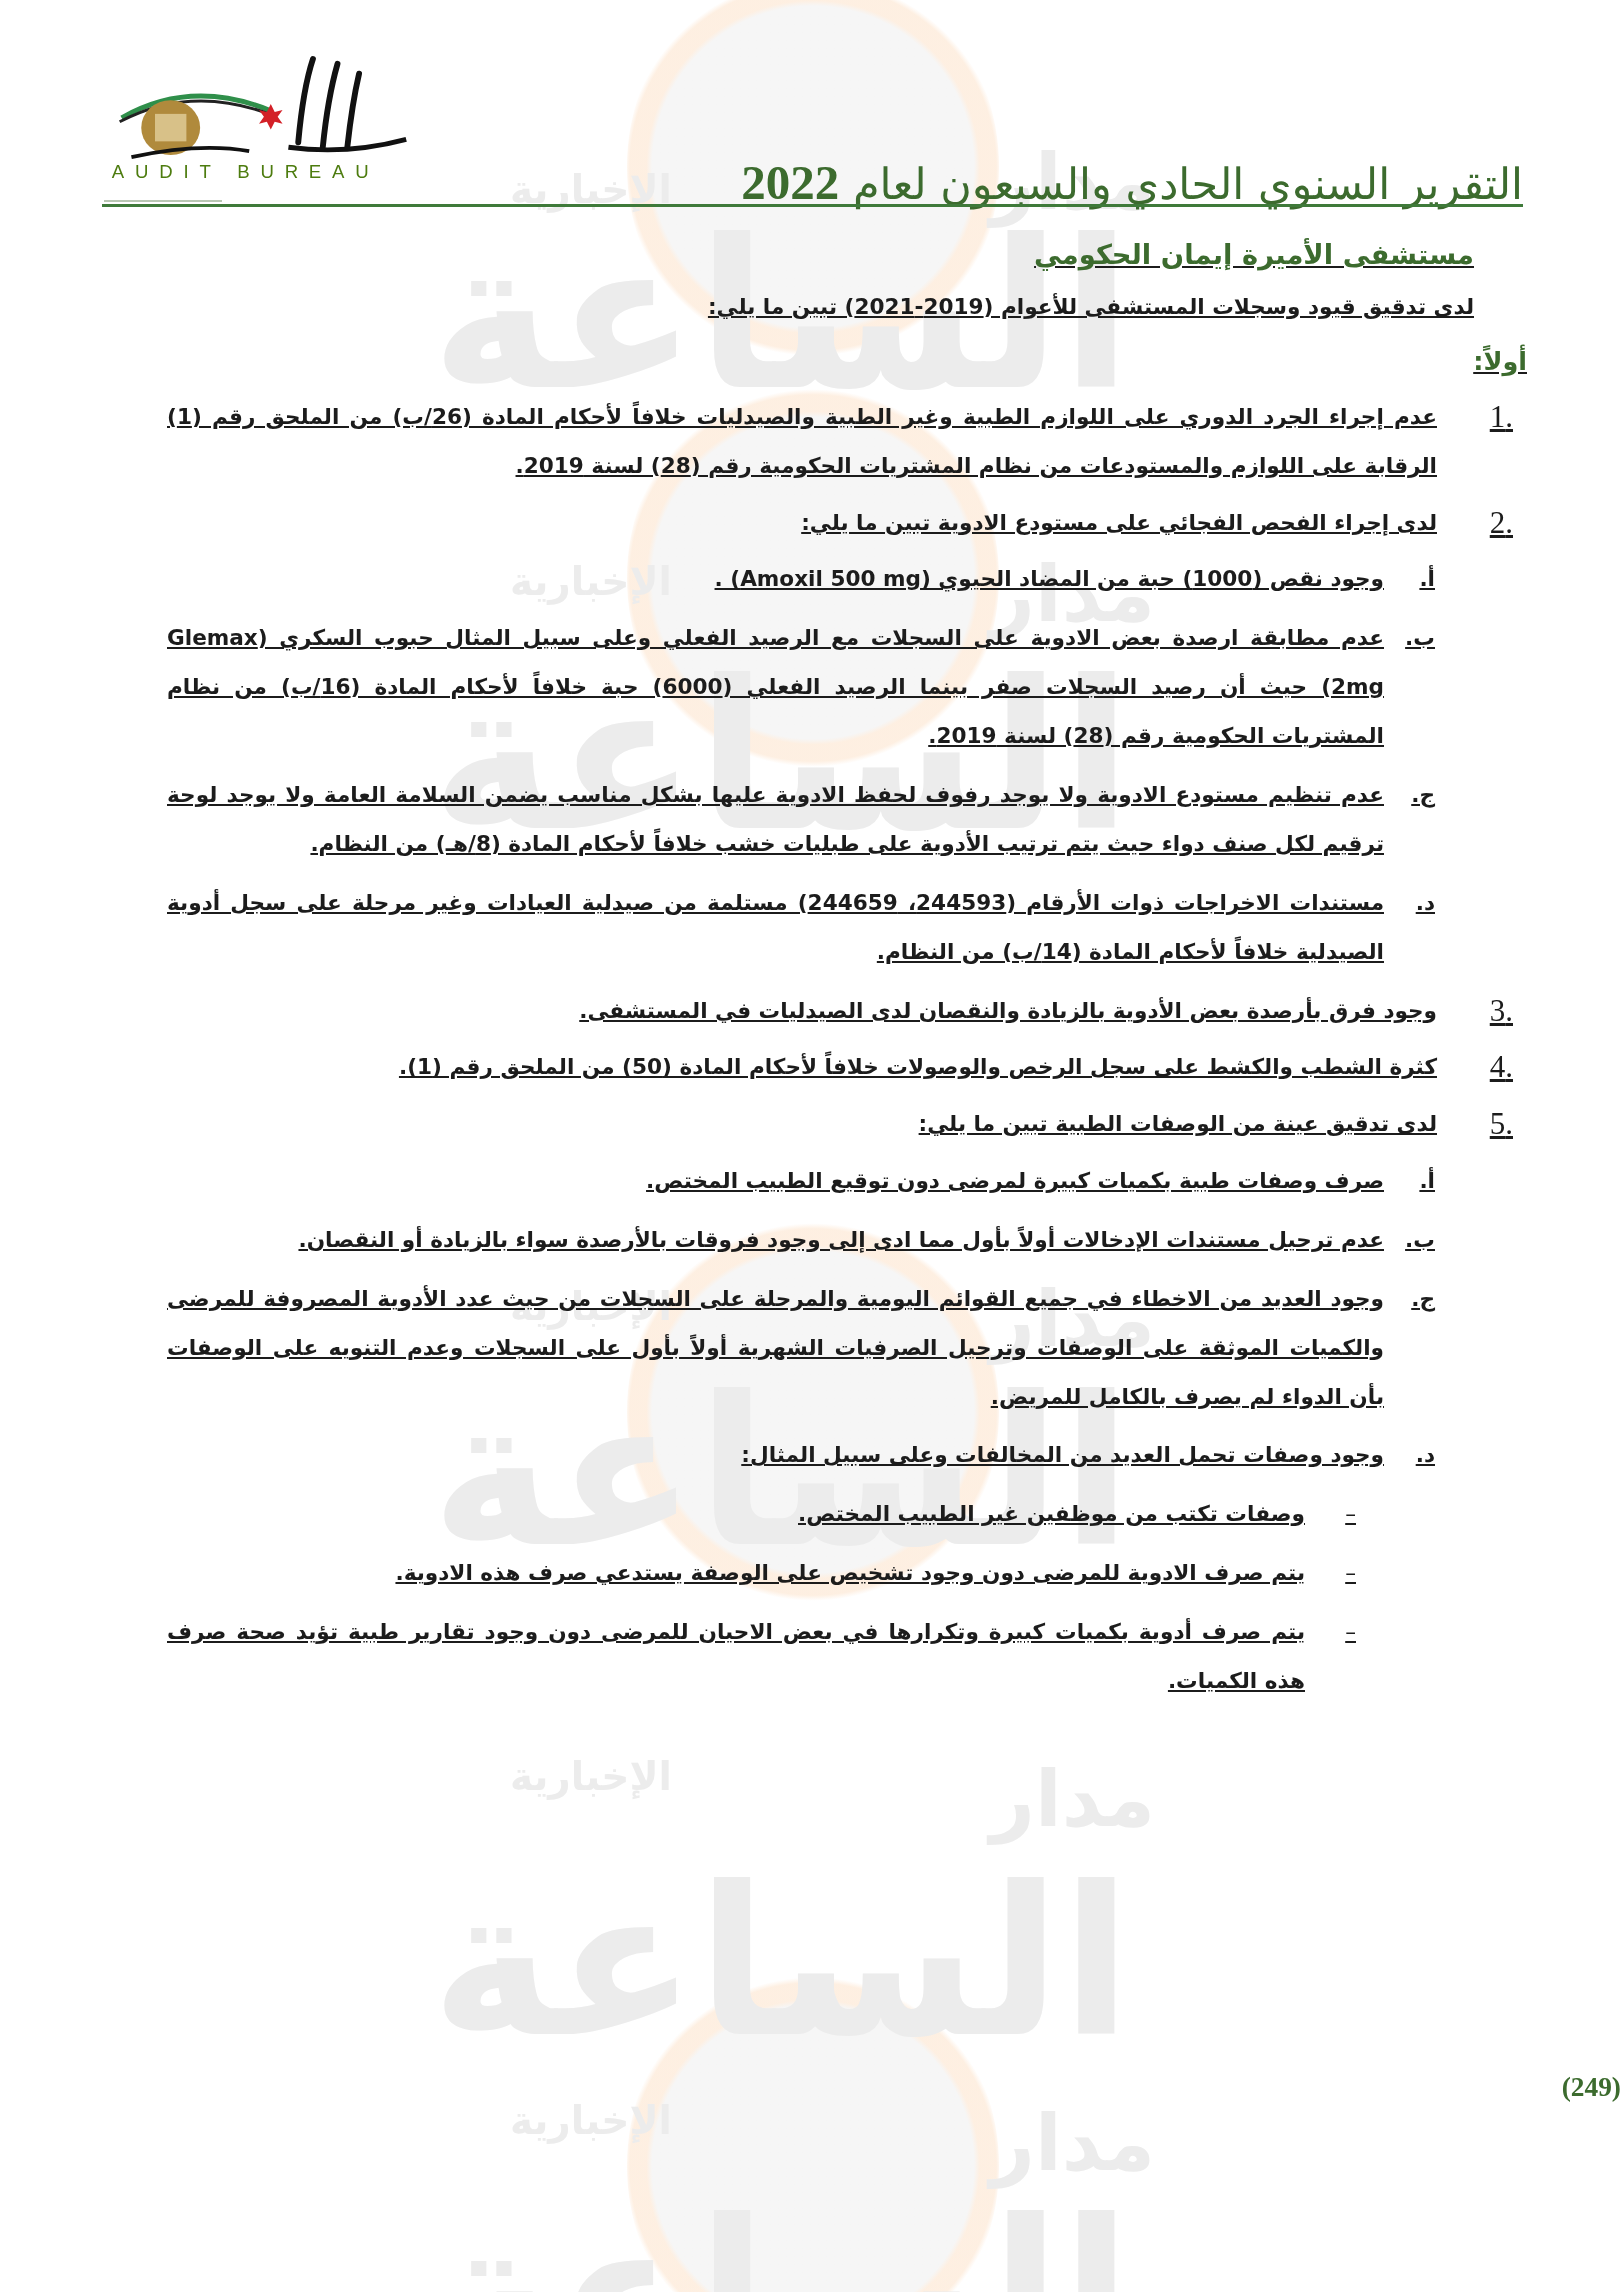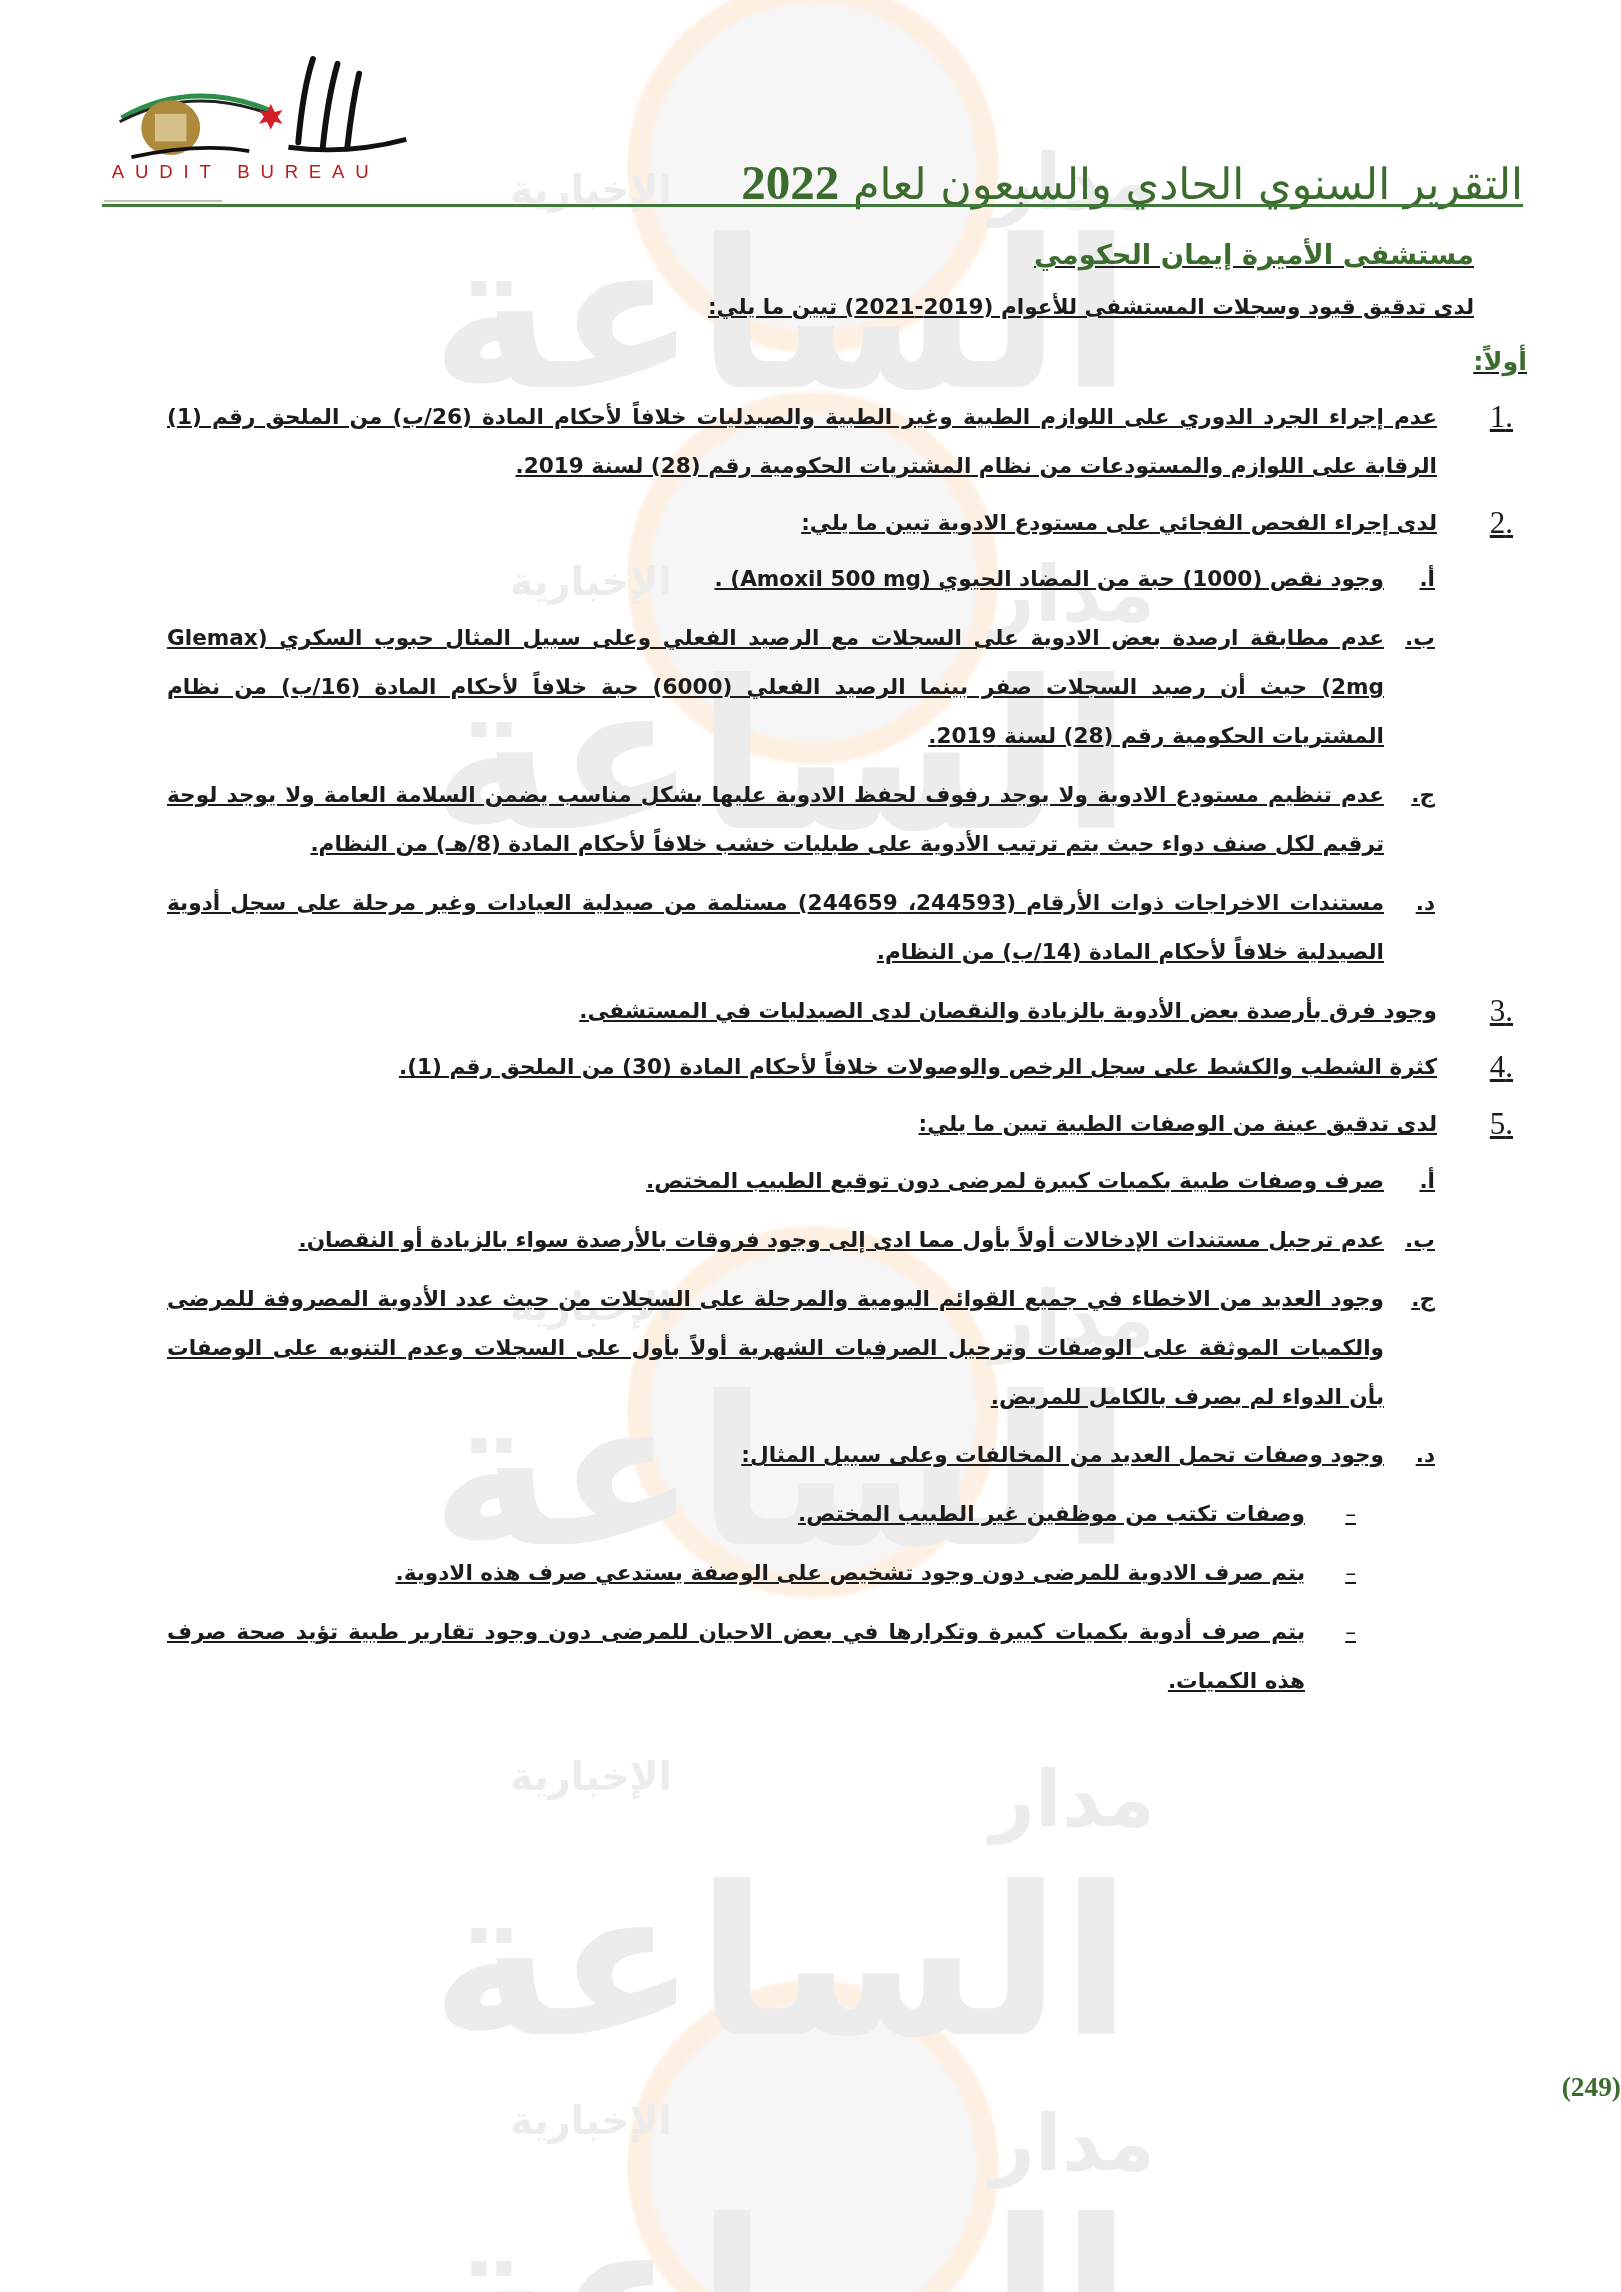--- a/index.html
+++ b/index.html
@@ -10,21 +10,21 @@
   
   .watermark { position: absolute; left: 0; top: 0; width: 100%; height: 100%; pointer-events: none; z-index: 0; }
   .wm-clock { position: absolute; border-radius: 50%;
     background: radial-gradient(circle, rgba(245,245,245,0.9) 0 58%, rgba(252,220,190,0.45) 60% 66%, rgba(255,255,255,0) 68%); }
   .wm-text { position: absolute; font-family: "DejaVu Sans", sans-serif; font-weight: bold; color: #ececec; white-space: nowrap; }
 
   
   .header { position: absolute; left: 102px; top: 49px; width: 1421px; height: 147px; z-index: 2; }
   .logo { position: absolute; left: 0; top: 0; width: 314px; height: 142px; }
   .logo-text { position: absolute; left: 9.8px; bottom: 7.8px; font-family: "Liberation Sans", sans-serif;
-    letter-spacing: 10.8px; font-size: 18.6px; color: #b91c1c; }
+    letter-spacing: 10.8px; font-size: 18.6px; color: #4d7c0f; }
   .report-title { position: absolute; right: 0; top: 61px; direction: rtl;
     font-family: "DejaVu Serif", serif; font-size: 43px; color: #3c6b2e; white-space: nowrap; margin-top: 44px; }
   .report-title .year { font-family: "Liberation Serif", serif; font-weight: bold; font-size: 49px; }
   .header-rule { position: absolute; left: 0; right: 0; top: 155px; height: 2.9px; background: #3f7a3a; }
   .header-rule-light { position: absolute; left: 2px; width: 118px; top: 151px; height: 2px; background: #b9c7b3; }
 
   
   .content { position: absolute; left: 167px; right: 147px; top: 227px; direction: rtl; z-index: 2;
     font-family: "DejaVu Sans", sans-serif; font-weight: bold; font-size: 21.6px; line-height: 49px; color: #1c1c1c; text-decoration: underline; }
   .section-title { color: #3c6b2e; font-size: 27.4px; margin: 0; line-height: 55px; }
@@ -130,21 +130,21 @@
     <span class="text">مستندات الاخراجات ذوات الأرقام (244593، 244659) مستلمة من صيدلية العيادات وغير مرحلة على سجل أدوية الصيدلية خلافاً لأحكام المادة (14/ب) من النظام.</span>
   </div>
 
   <div class="item">
     <span class="marker">.3</span>
     <span class="text">وجود فرق بأرصدة بعض الأدوية بالزيادة والنقصان لدى الصيدليات في المستشفى.</span>
   </div>
 
   <div class="item">
     <span class="marker">.4</span>
-    <span class="text">كثرة الشطب والكشط على سجل الرخص والوصولات خلافاً لأحكام المادة (30) من الملحق رقم (1).</span>
+    <span class="text">كثرة الشطب والكشط على سجل الرخص والوصولات خلافاً لأحكام المادة (50) من الملحق رقم (1).</span>
   </div>
 
   <div class="item">
     <span class="marker">.5</span>
     <span class="text">لدى تدقيق عينة من الوصفات الطبية تبين ما يلي:</span>
   </div>
   <div class="sub">
     <span class="marker">أ.</span>
     <span class="text">صرف وصفات طبية بكميات كبيرة لمرضى دون توقيع الطبيب المختص.</span>
   </div>

